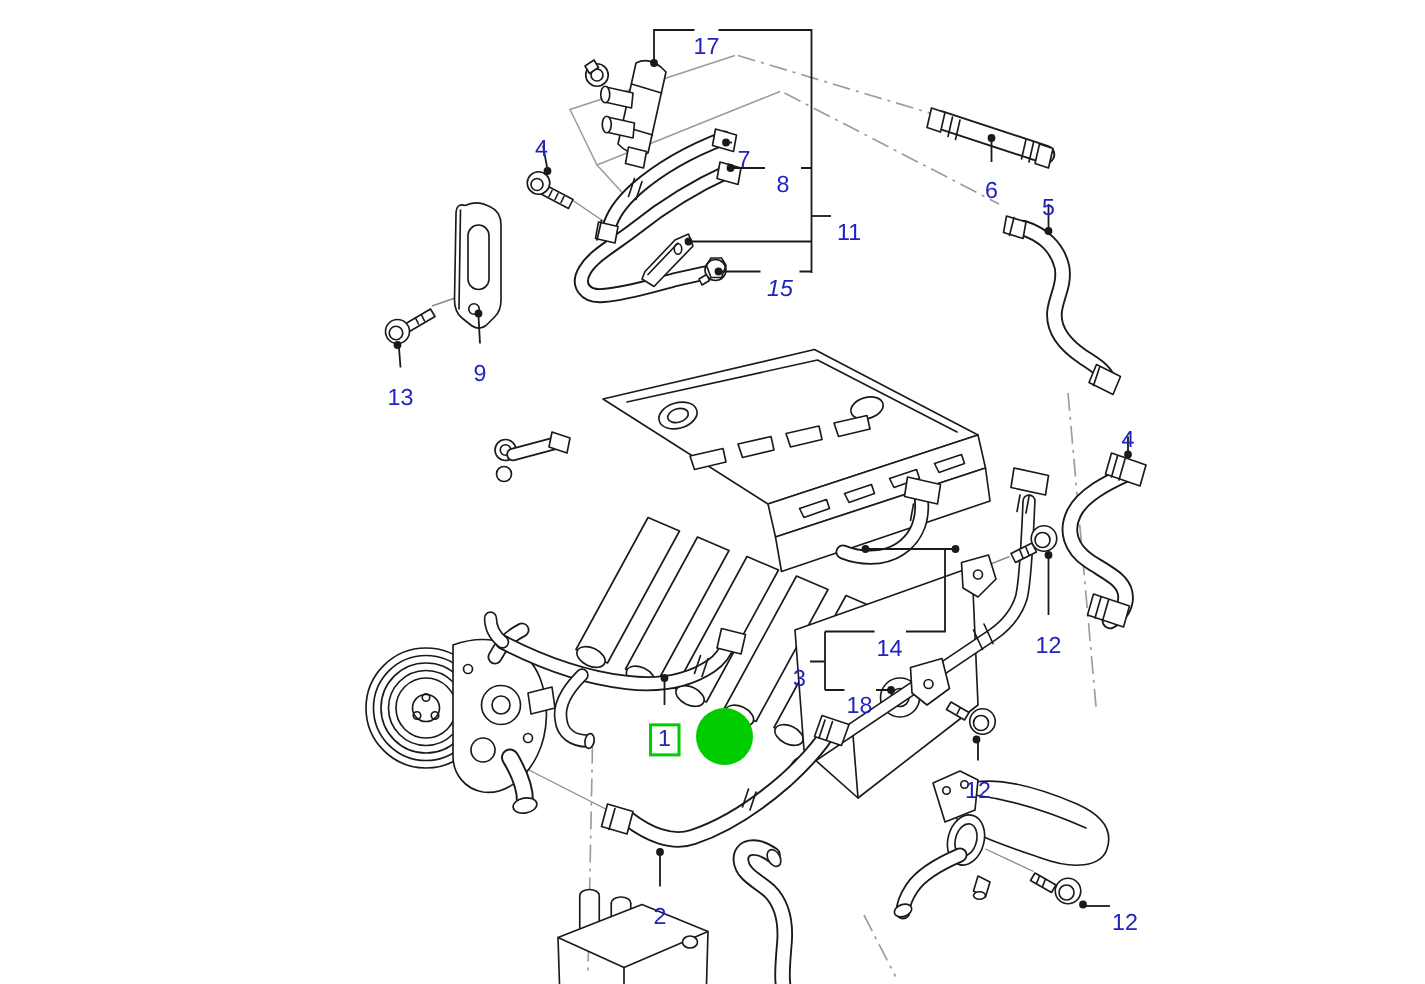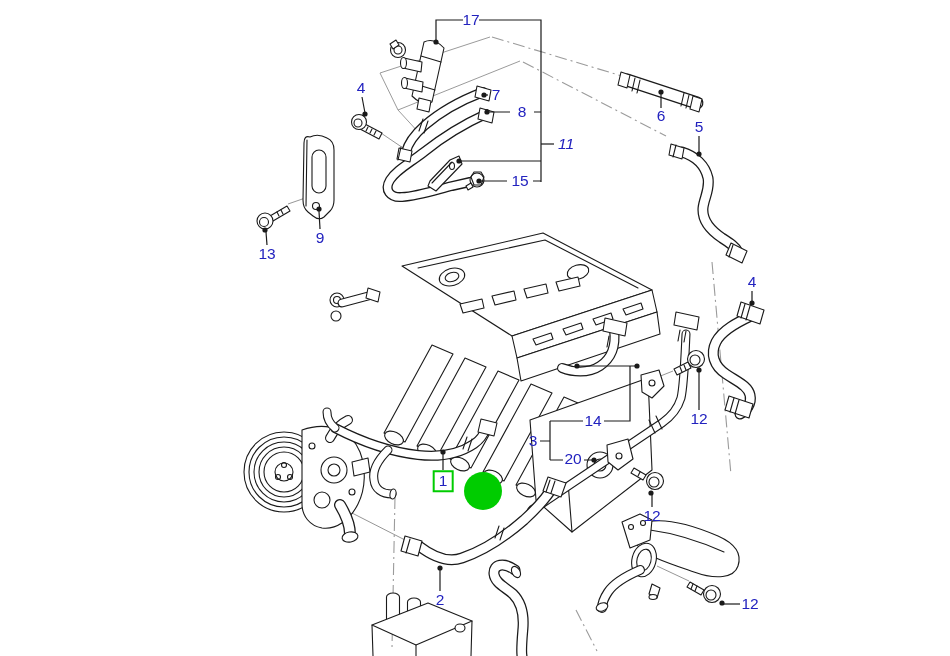--- a/index.html
+++ b/index.html
@@ -2,21 +2,21 @@
 <html style="--label-color: #2222BF; --highlight-color: #00CC00;"><head>
 <meta charset="utf-8">
 <style>
   html,body{margin:0;padding:0;background:#fff;}
   #stage{position:relative;width:950px;height:656px;background:#fff;overflow:hidden;
          font-family:"Liberation Sans",sans-serif;}
   #art{position:absolute;left:0;top:0;}
   #label-layer{position:absolute;left:0;top:0;width:950px;height:656px;pointer-events:none;}
   .part-label{position:absolute;transform:translate(-50%,-50%);
               color:var(--label-color,#2222BF);font-size:15.5px;line-height:1;
-              pointer-events:auto;user-select:none;}
+              pointer-events:auto;user-select:none;margin-top:12px;}
   .part-label.boxed{border:2px solid var(--highlight-color,#00CC00);
                     background:#fff;padding:1px 4px;}
   .highlight-circle{position:absolute;transform:translate(-50%,-50%);
                     border-radius:50%;background:var(--highlight-color,#00CC00);}
   
   .ln{stroke:#1a1a1a;stroke-width:1.1;fill:none;stroke-linecap:round;stroke-linejoin:round;}
   .lnf{stroke:#1a1a1a;stroke-width:1.1;fill:#fff;stroke-linejoin:round;}
   .leader{stroke:#1a1a1a;stroke-width:1.2;fill:none;}
   .dot{fill:#1a1a1a;stroke:none;}
   .guide{stroke:#9b9b9b;stroke-width:1;fill:none;}
@@ -342,30 +342,30 @@
     <path class="leader" d="M440,591 L440,570"></path>
     <circle class="dot" cx="440" cy="568" r="2.6"></circle>
   </g>
 </svg>
 
 <div id="label-layer">
       <div class="part-label" style="left: 471px; top: 20px;">17</div>
       <div class="part-label" style="left: 361px; top: 88px;">4</div>
       <div class="part-label" style="left: 496px; top: 95px;">7</div>
       <div class="part-label" style="left: 522px; top: 112px;">8</div>
-      <div class="part-label" style="left: 566px; top: 144px; font-style: italic;">11</div>
-      <div class="part-label" style="left: 520px; top: 181px;">15</div>
+      <div class="part-label" style="left: 566px; top: 144px;">11</div>
+      <div class="part-label" style="left: 520px; top: 181px; font-style: italic;">15</div>
       <div class="part-label" style="left: 661px; top: 116px;">6</div>
       <div class="part-label" style="left: 699px; top: 127px;">5</div>
       <div class="part-label" style="left: 267px; top: 254px;">13</div>
       <div class="part-label" style="left: 320px; top: 238px;">9</div>
       <div class="part-label" style="left: 752px; top: 282px;">4</div>
       <div class="part-label" style="left: 593px; top: 421px;">14</div>
       <div class="part-label" style="left: 533px; top: 441px;">3</div>
-      <div class="part-label" style="left: 573px; top: 459px;">20</div>
+      <div class="part-label" style="left: 573px; top: 459px;">18</div>
       <div class="part-label" style="left: 699px; top: 419px;">12</div>
       <div class="part-label" style="left: 652px; top: 516px;">12</div>
       <div class="part-label" style="left: 750px; top: 604px;">12</div>
       <div class="part-label boxed" style="left: 443px; top: 481px;">1</div>
       <div class="part-label" style="left: 440px; top: 600px;">2</div>
       <div class="highlight-circle" style="left: 483px; top: 491px; width: 38px; height: 38px;"></div>
     </div>
 </div>
 
 </body></html>

